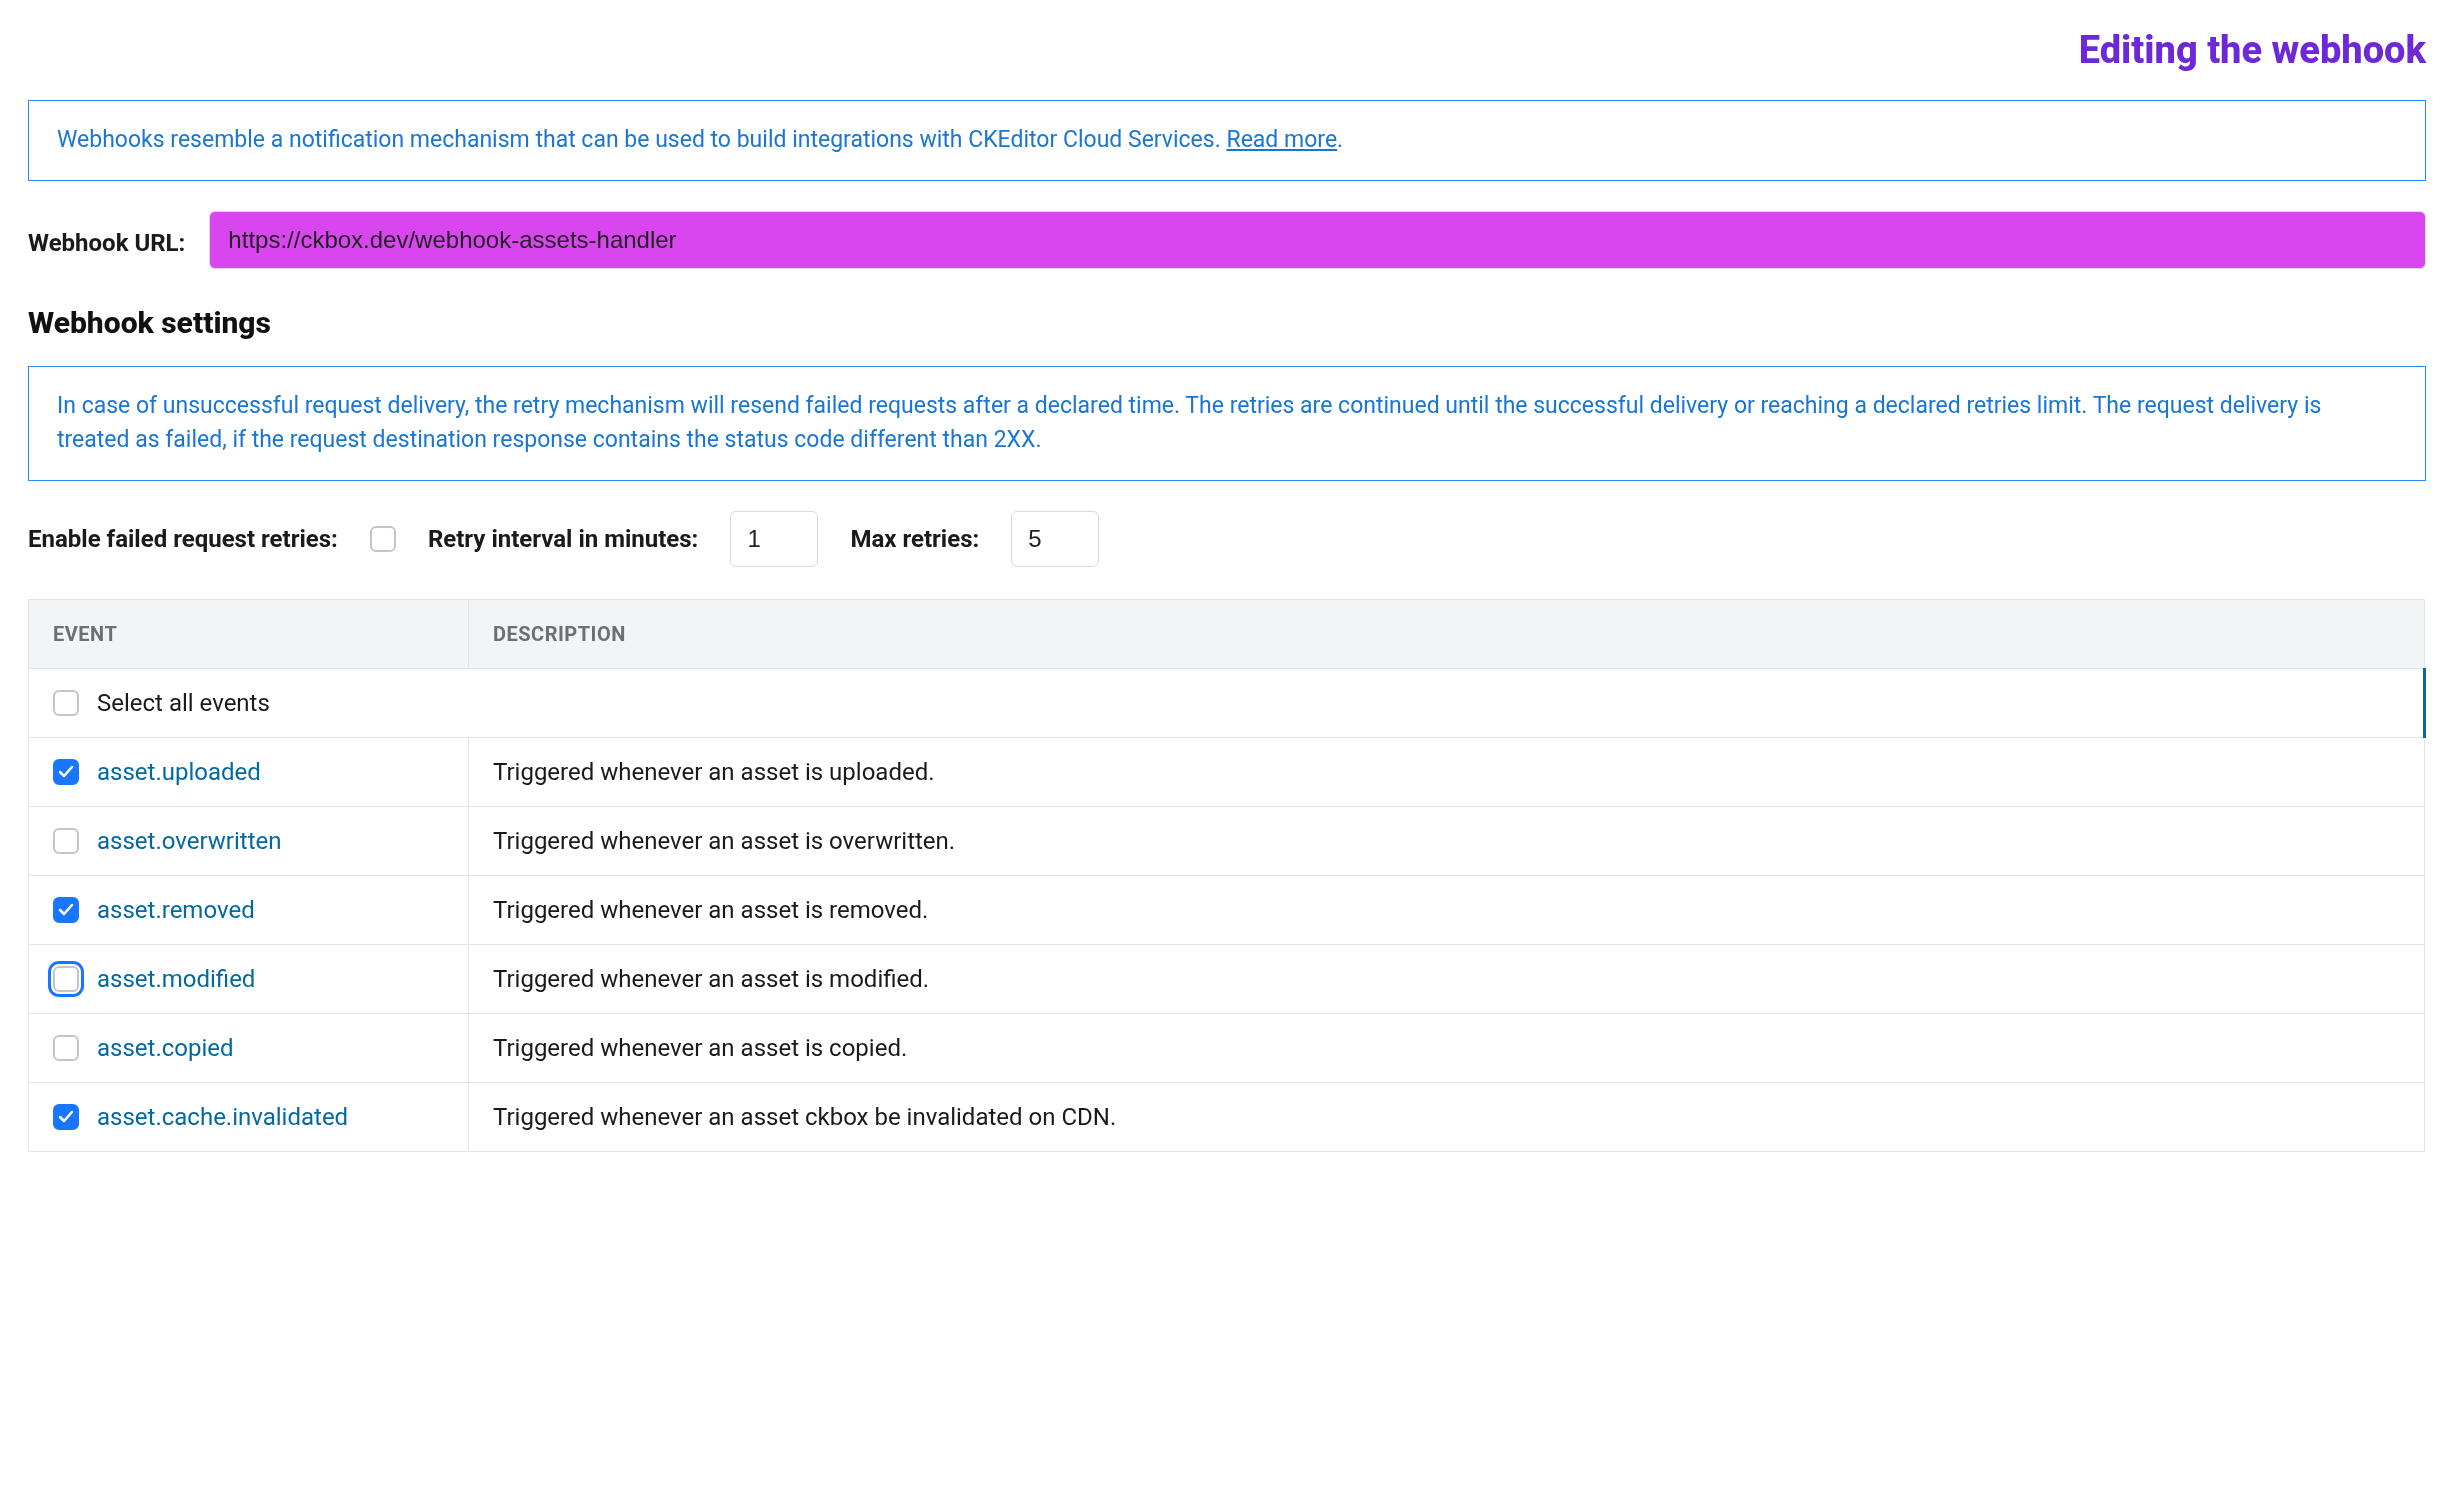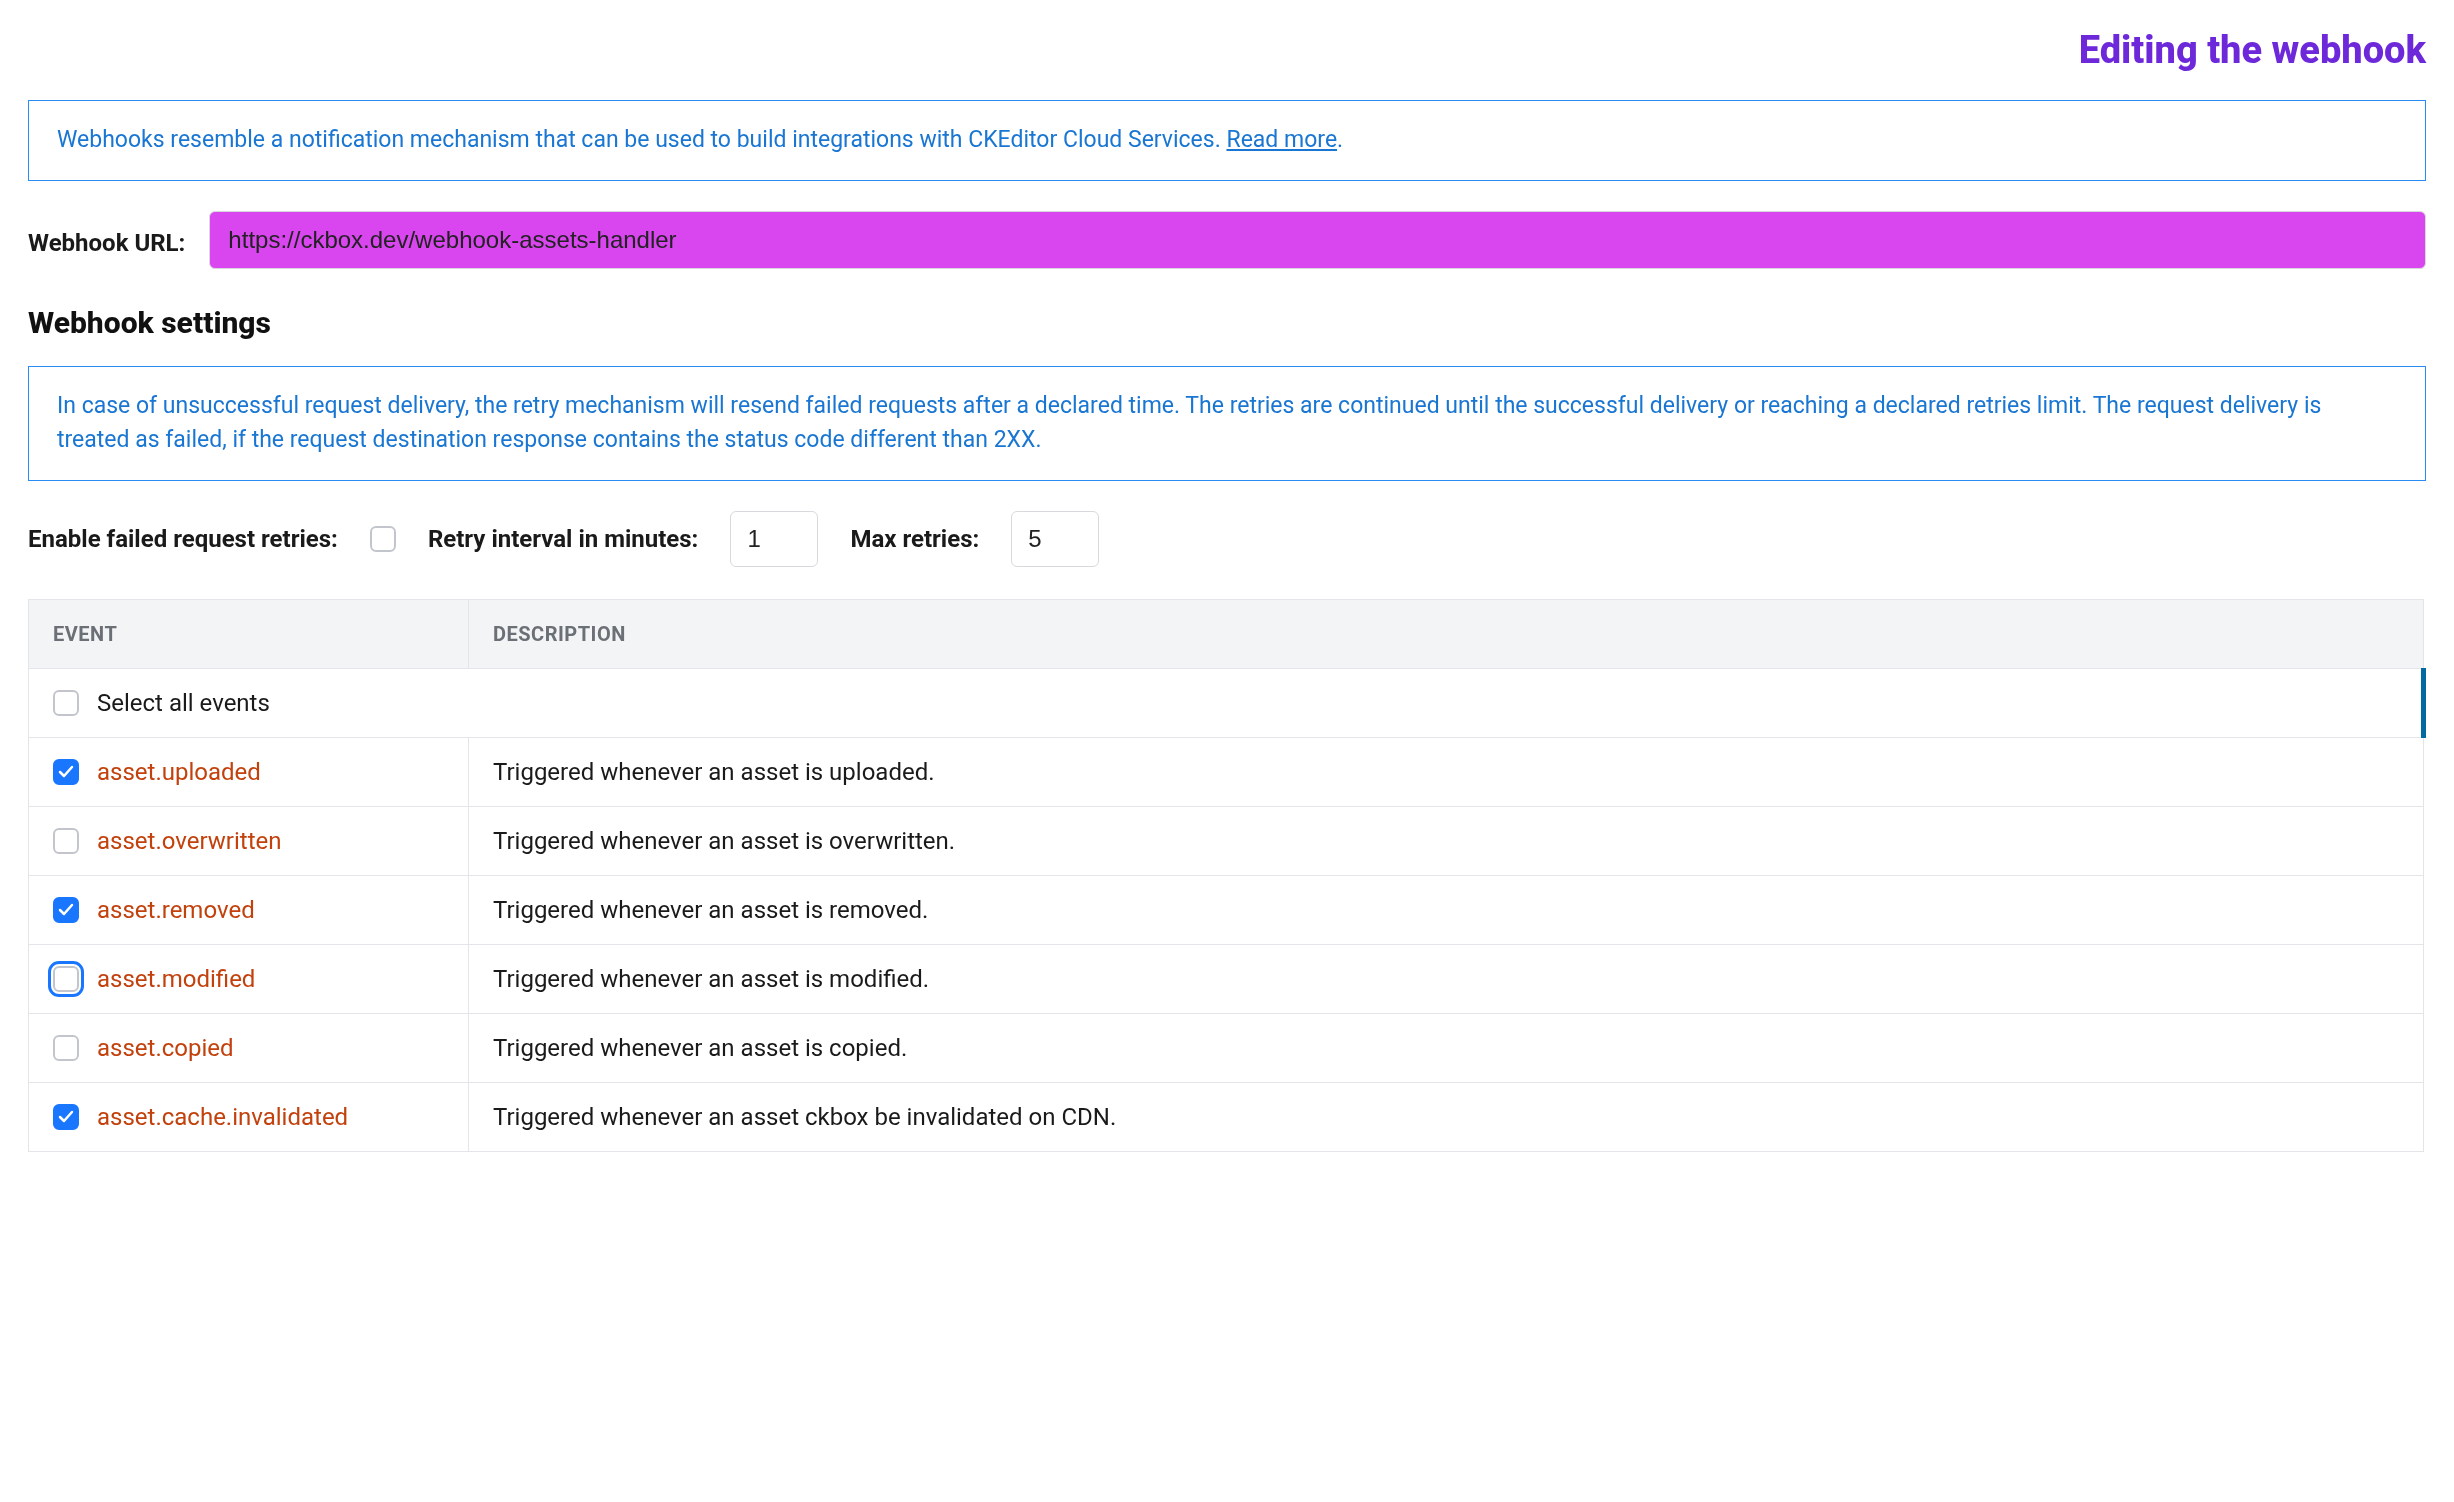--- a/index.html
+++ b/index.html
@@ -123,28 +123,28 @@
     border: 1px solid #e3e5e8;
   }
   table.events thead th:first-child { width: 440px; }
   table.events tbody td {
     padding: 20px 24px;
     border: 1px solid #e3e5e8;
     vertical-align: middle;
   }
   table.events tbody tr.select-all td {
     border-left: 1px solid #e3e5e8;
-    border-right: 5px solid #0369a1;
+    border-right: 3px solid #0369a1;
   }
   .event-cell {
     display: flex;
     align-items: center;
     gap: 18px;
   }
-  .event-name { color: #c2410c; }
+  .event-name { color: #0369a1; }
 </style>
 </head>
 <body>
 
 <h1>Editing the webhook</h1>
 
 <div class="info-box">
   <span>Webhooks resemble a notification mechanism that can be used to build integrations with CKEditor Cloud Services. </span><a href="#">Read more</a><span>.</span>
 </div>
 

